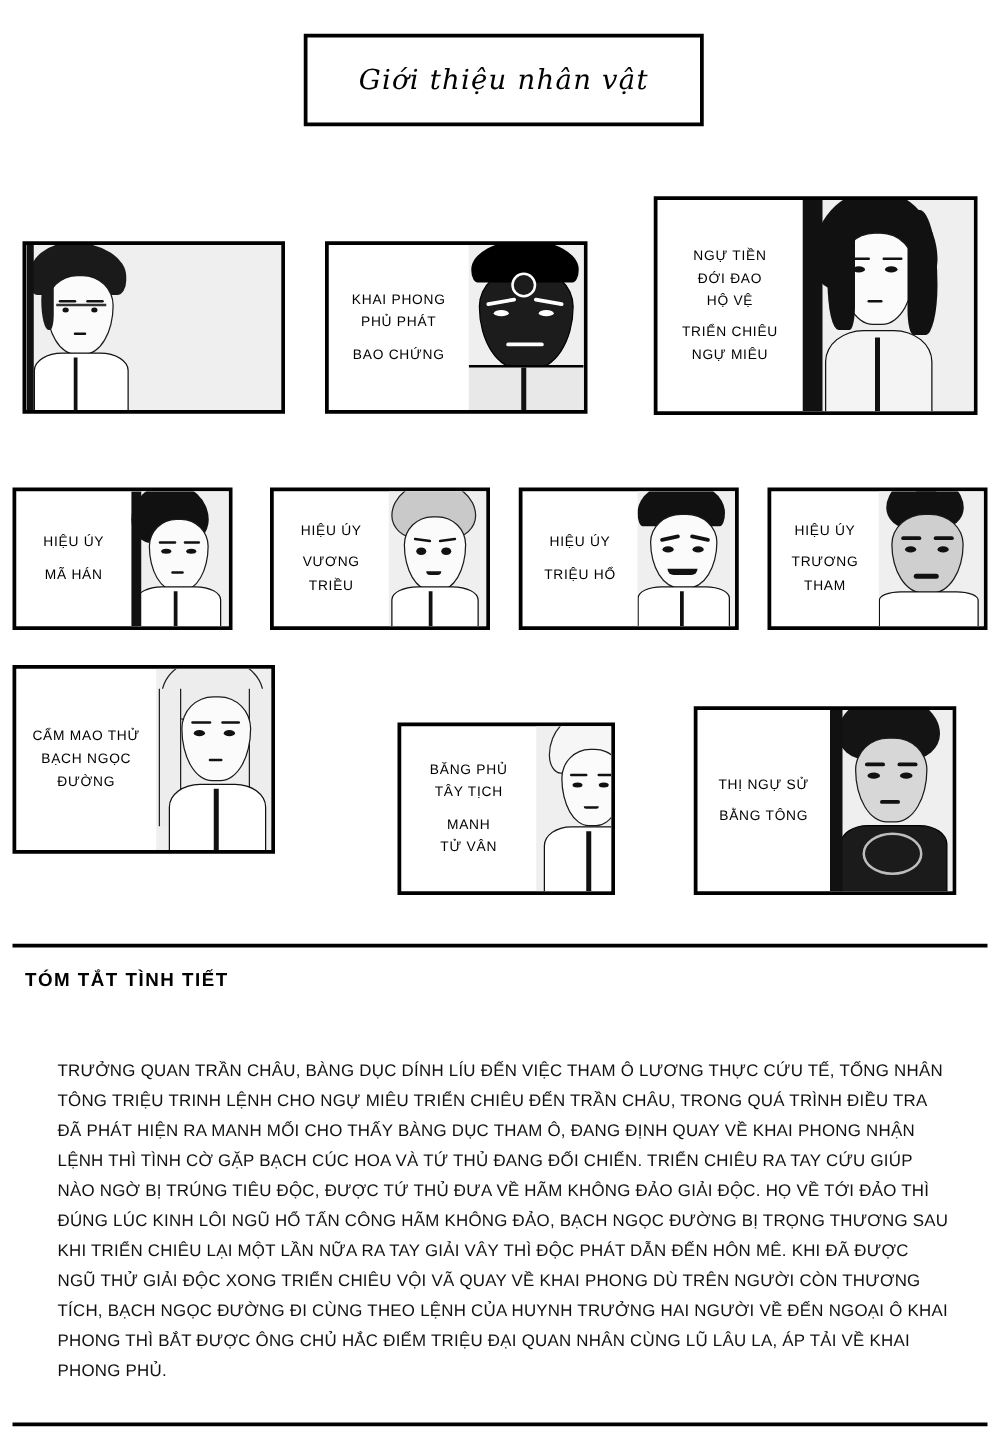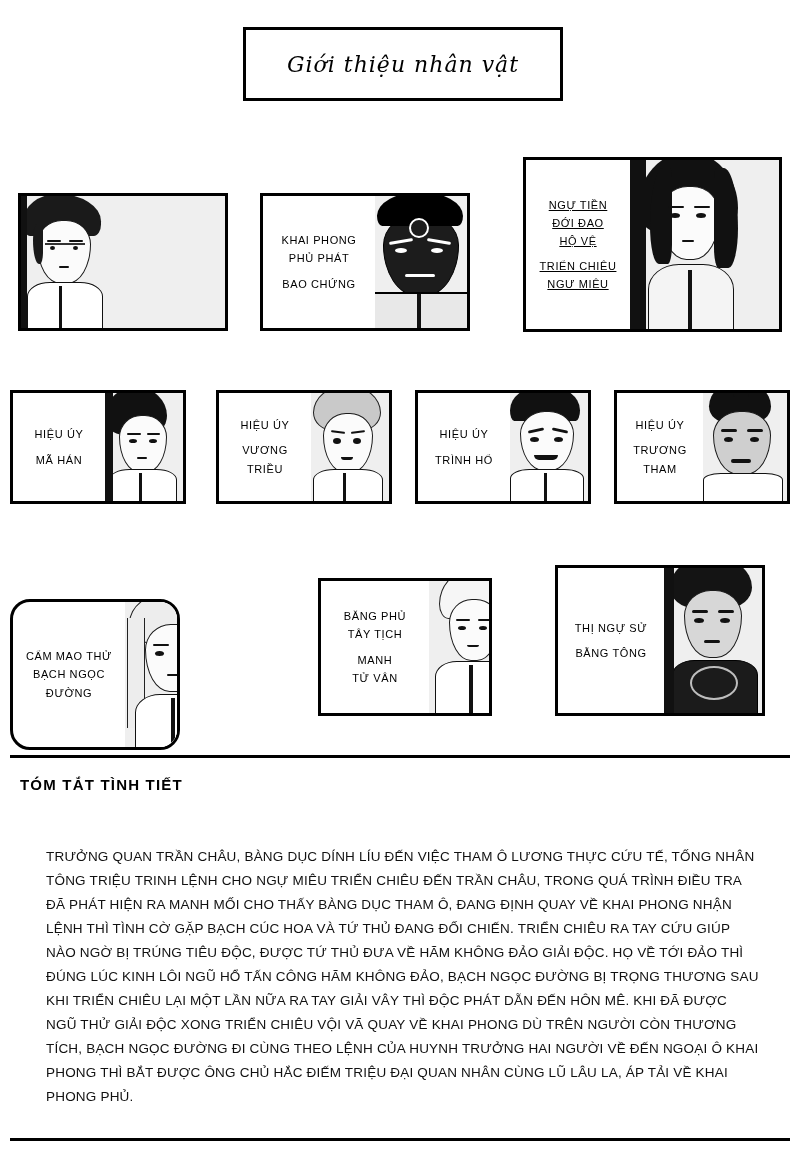--- a/index.html
+++ b/index.html
@@ -189,21 +189,21 @@
     <div class="brow" style="left:52px; top:44px; width:24px; height:3px; background:#fff; transform:rotate(10deg);"></div>
     <div class="eye" style="left:20px; top:52px; width:12px; height:5px; background:#fff;"></div>
     <div class="eye" style="left:56px; top:52px; width:12px; height:5px; background:#fff;"></div>
     <div class="mouth" style="left:30px; top:78px; width:30px; height:3px; background:#fff;"></div>
     <div style="position:absolute; left:0; bottom:0; width:100%; height:34px; background:#e8e8e8; border-top:2px solid #000;"></div>
     <div class="stripe" style="left:42px; bottom:0; width:4px; height:34px;"></div>
   </div>
 </div>
 
 <div class="card" style="left:523px; top:157px; width:259px; height:175px;">
-  <div class="label" style="width:104px;text-decoration:underline;">
+  <div class="label" style="width:116px;">
     <span class="ln">NGỰ TIỀN</span>
     <span class="ln">ĐỚI ĐAO</span>
     <span class="ln">HỘ VỆ</span>
     <span class="gap"></span>
     <span class="ln">TRIỂN CHIÊU</span>
     <span class="ln">NGỰ MIÊU</span>
   </div>
   <div class="portrait p-bg-grey">
     <div class="hair" style="left:8px; top:-8px; width:100px; height:80px; background:#111; border-radius:50% 50% 20% 20% / 70% 70% 30% 30%;"></div>
     <div class="face" style="left:30px; top:26px; width:58px; height:72px;"></div>
@@ -257,21 +257,21 @@
     <div class="mouth" style="left:30px; top:64px; width:12px; height:3px; border-radius:0 0 6px 6px;"></div>
     <div class="collar" style="left:2px; top:76px; width:68px; height:34px; border-radius:30% 30% 0 0;"></div>
     <div class="stripe" style="left:32px; top:80px; width:3px; height:30px;"></div>
   </div>
 </div>
 
 <div class="card" style="left:415px; top:390px; width:176px; height:114px;">
   <div class="label" style="width:92px;">
     <span class="ln">HIỆU ÚY</span>
     <span class="gap"></span>
-    <span class="ln">TRÌNH HỔ</span>
+    <span class="ln">TRIỆU HỔ</span>
   </div>
   <div class="portrait p-bg-light">
     <div class="hat" style="left:0px; top:-8px; width:70px; height:36px; background:#111;"></div>
     <div class="face" style="left:10px; top:18px; width:52px; height:58px;"></div>
     <div class="brow" style="left:18px; top:36px; width:16px; height:3px; transform:rotate(-12deg);"></div>
     <div class="brow" style="left:42px; top:36px; width:16px; height:3px; transform:rotate(12deg);"></div>
     <div class="eye" style="left:20px; top:44px; width:9px; height:5px;"></div>
     <div class="eye" style="left:44px; top:44px; width:9px; height:5px;"></div>
     <div class="mouth" style="left:24px; top:62px; width:24px; height:5px; border-radius:0 0 10px 10px; background:#111;"></div>
     <div class="collar" style="left:0px; top:76px; width:72px; height:34px; border-radius:26% 26% 0 0;"></div>
@@ -292,21 +292,21 @@
     <div class="face" style="left:10px; top:18px; width:56px; height:62px; background:#cfcfcf;"></div>
     <div class="brow" style="left:18px; top:36px; width:16px; height:3px;"></div>
     <div class="brow" style="left:44px; top:36px; width:16px; height:3px;"></div>
     <div class="eye" style="left:21px; top:44px; width:9px; height:5px;"></div>
     <div class="eye" style="left:47px; top:44px; width:9px; height:5px;"></div>
     <div class="mouth" style="left:28px; top:66px; width:20px; height:4px; background:#111;"></div>
     <div class="collar" style="left:0px; top:80px; width:78px; height:30px; border-radius:22% 22% 0 0;"></div>
   </div>
 </div>
 
-<div class="card" style="left:10px; top:599px; width:170px; height:151px;border-radius:20px;">
+<div class="card" style="left:10px; top:532px; width:210px; height:151px;">
   <div class="label" style="width:112px;">
     <span class="ln">CẨM MAO THỬ</span>
     <span class="ln">BẠCH NGỌC</span>
     <span class="ln">ĐƯỜNG</span>
   </div>
   <div class="portrait p-bg-light">
     <div class="hair" style="left:4px; top:-10px; width:80px; height:50px; background:#ededed; border:1.5px solid #222;"></div>
     <div class="hair-l" style="left:2px; top:16px; width:16px; height:110px; background:#ededed; border-left:1.5px solid #222; border-right:1.5px solid #222;"></div>
     <div class="hair-l" style="left:74px; top:16px; width:18px; height:112px; background:#ededed; border-left:1.5px solid #222; border-right:1.5px solid #222;"></div>
     <div class="face" style="left:20px; top:22px; width:54px; height:66px;"></div>

